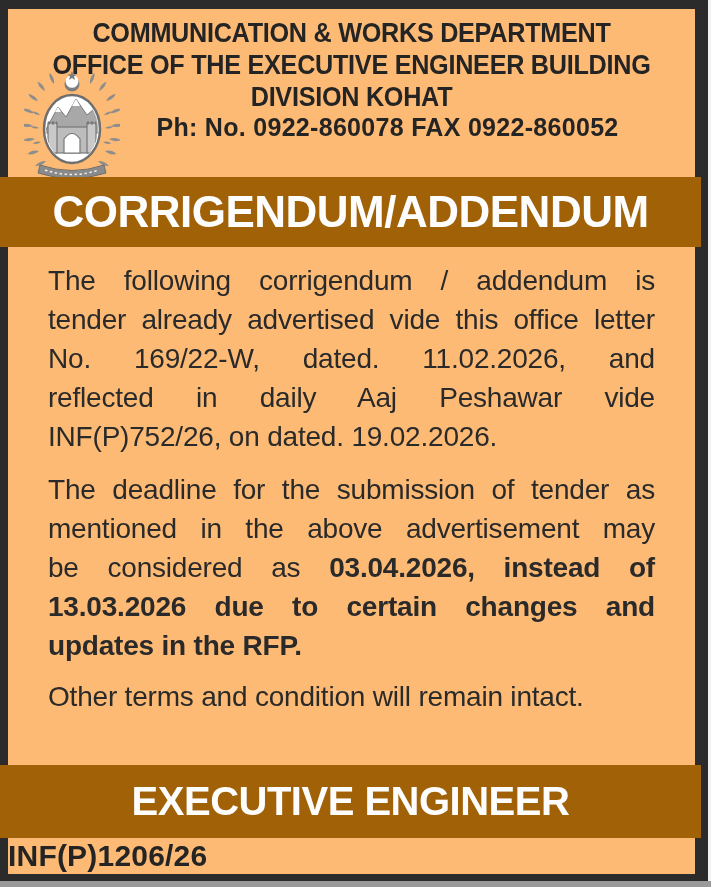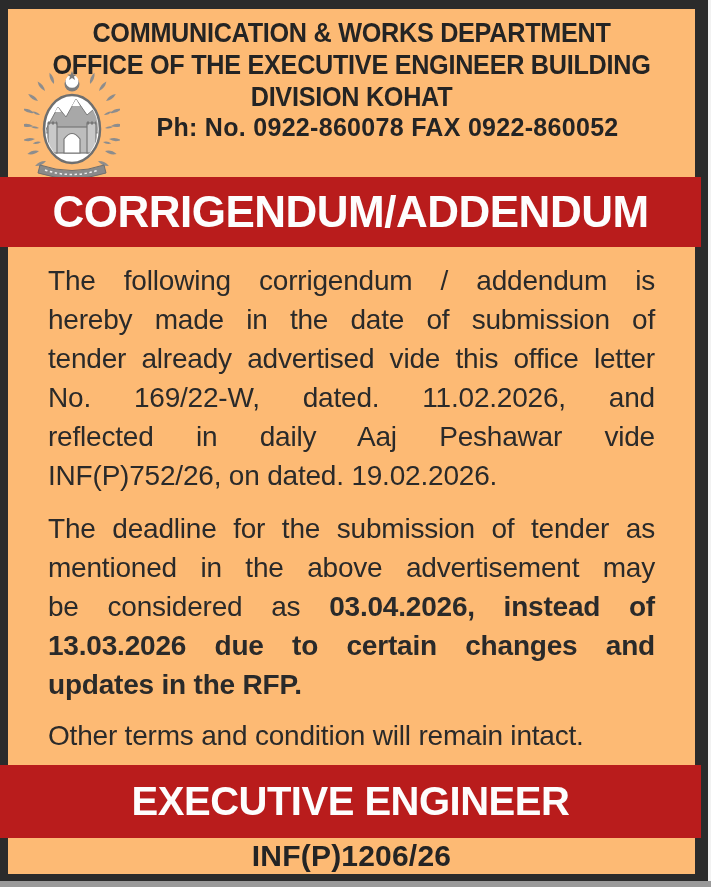--- a/index.html
+++ b/index.html
@@ -33,21 +33,21 @@
     font-weight:bold;font-size:25px;line-height:29px;color:#242424;
     text-align:center;margin-left:72px;white-space:nowrap;
     letter-spacing:0.3px;
   }
   .logo{position:absolute;left:16px;top:60px;}
 
   
   .banner{
     position:absolute;left:0;width:701px;display:flex;
     align-items:center;justify-content:center;
-    background:#b91c1c;color:#fdfdfd;font-weight:bold;
+    background:#a16207;color:#fdfdfd;font-weight:bold;
     white-space:nowrap;
   }
   .banner1{top:177px;height:70px;font-size:44px;letter-spacing:-0.5px;}
   .banner2{top:765px;height:73px;font-size:40px;letter-spacing:-0.5px;}
 
   
   .bodybox{left:8px;top:247px;width:687px;height:518px;
     padding:14px 40px;box-sizing:border-box;color:#2a2a2a;}
   .para{margin:0 0 14px 0;}
   .para.p2{margin-bottom:12px;}
@@ -55,21 +55,21 @@
   .tline{
     font-size:28px;line-height:39px;
     text-align:justify;text-align-last:justify;
     letter-spacing:-0.2px;
   }
   .tline.last{text-align-last:left;}
   .b{font-weight:bold;}
 
   
   .footerbox{left:8px;top:838px;width:687px;height:36px;
-    display:flex;align-items:center;justify-content:center;}
+    display:flex;align-items:center;}
   .inf{font-weight:bold;font-size:30px;color:#242424;letter-spacing:0.2px;}
 </style>
 </head>
 <body>
 
 <div class="page">
   <div class="frame"></div>
   <div class="edge-right"></div>
   <div class="edge-bottom"></div>
 
@@ -137,21 +137,20 @@
     </div>
   </div>
 
   <div class="banner banner1">
     <span>CORRIGENDUM/ADDENDUM</span>
   </div>
 
   <div class="whitebox bodybox">
     <div class="para p1">
       <div class="tline">The following corrigendum / addendum is</div>
-      <div class="tline">hereby made in the date of submission of</div>
       <div class="tline">tender already advertised vide this office letter</div>
       <div class="tline">No. 169/22-W, dated. 11.02.2026, and</div>
       <div class="tline">reflected in daily Aaj Peshawar vide</div>
       <div class="tline last">INF(P)752/26, on dated. 19.02.2026.</div>
     </div>
 
     <div class="para p2">
       <div class="tline">The deadline for the submission of tender as</div>
       <div class="tline">mentioned in the above advertisement may</div>
       <div class="tline"><span>be considered as</span> <span class="b">03.04.2026, instead of</span></div>

